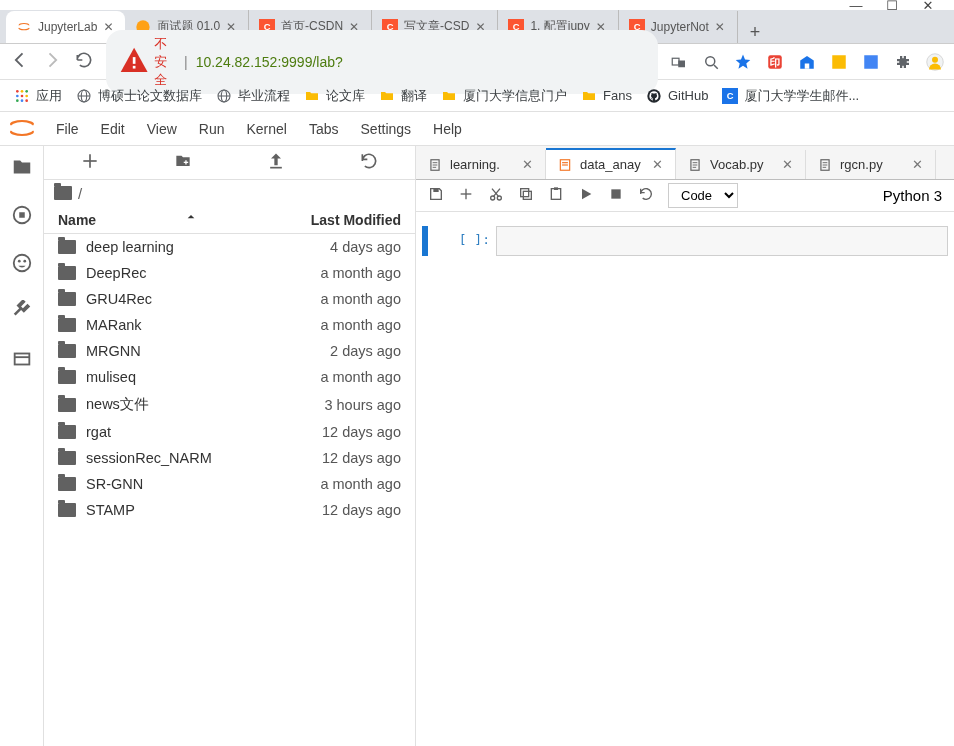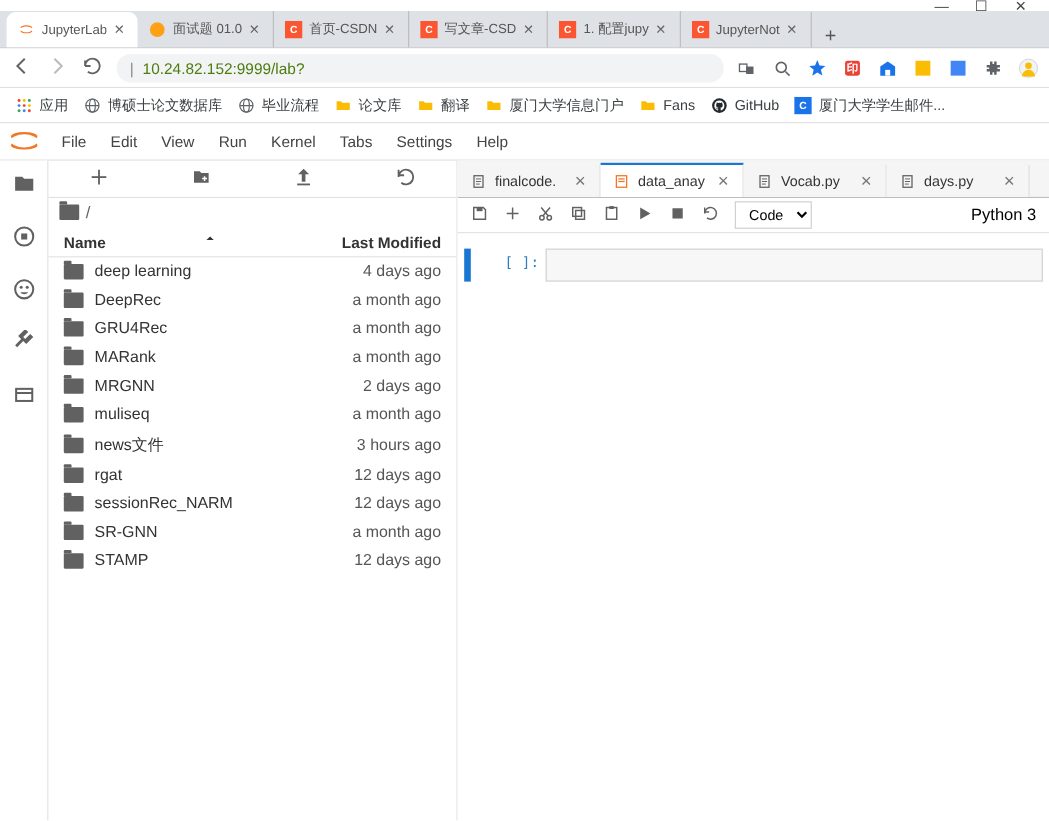--- a/index.html
+++ b/index.html
@@ -157,20 +157,28 @@
     <svg viewBox="0 0 24 24">
         <path d="M9 4l8 8-8 8" stroke="#bbb" stroke-width="2.2" fill="none"></path>
       </svg>
   </span>
   <span class="nav-btn">
     <svg viewBox="0 0 24 24">
         <path d="M4 12a8 8 0 1 1 3 6.2M4 12V6m0 6h6" stroke="#606367" stroke-width="2" fill="none"></path>
       </svg>
   </span>
   <div class="url-box">
+    <span class="warn">
+      <svg width="15" height="15" viewBox="0 0 24 24">
+          <path d="M12 2L2 20h20L12 2z" fill="#d93025"></path>
+          <rect x="11" y="9" width="2" height="5" fill="#fff"></rect>
+          <rect x="11" y="15.5" width="2" height="2" fill="#fff"></rect>
+        </svg>
+      <span>不安全</span>
+    </span>
     <span style="color:#888">|</span>
     <span class="url-text">10.24.82.152:9999/lab?</span>
   </div>
   <div class="addr-icons">
     <span class="ai">
         <svg viewBox="0 0 24 24">
           <rect x="3" y="7" width="9" height="9" fill="none" stroke="#5f6368" stroke-width="1.6"></rect>
           <rect x="11" y="10" width="9" height="9" fill="#5f6368"></rect>
         </svg>
       </span>
@@ -463,21 +471,21 @@
 
     <div class="work-area">
       <div class="doc-tabs" id="doctabs">
           <div class="doc-tab">
             <span class="dt-icon"><svg viewBox="0 0 24 24">
                 <rect x="5" y="3" width="14" height="18" fill="none" stroke="#616161" stroke-width="2"></rect>
                 <line x1="8" y1="8" x2="16" y2="8" stroke="#616161" stroke-width="1.5"></line>
                 <line x1="8" y1="12" x2="16" y2="12" stroke="#616161" stroke-width="1.5"></line>
                 <line x1="8" y1="16" x2="14" y2="16" stroke="#616161" stroke-width="1.5"></line>
               </svg></span>
-            <span class="dt-title">finalcode.</span>
+            <span class="dt-title">learning.</span>
             <span class="dt-close">✕</span>
           </div>
           <div class="doc-tab active">
             <span class="dt-icon"><svg viewBox="0 0 24 24">
                 <rect x="4" y="3" width="16" height="18" fill="none" stroke="#f37626" stroke-width="2"></rect>
                 <rect x="7" y="7" width="10" height="2" fill="#f37626"></rect>
                 <rect x="7" y="11" width="10" height="2" fill="#f37626"></rect>
               </svg></span>
             <span class="dt-title">data_anay</span>
             <span class="dt-close">✕</span>
@@ -492,21 +500,21 @@
             <span class="dt-title">Vocab.py</span>
             <span class="dt-close">✕</span>
           </div>
           <div class="doc-tab">
             <span class="dt-icon"><svg viewBox="0 0 24 24">
                 <rect x="5" y="3" width="14" height="18" fill="none" stroke="#616161" stroke-width="2"></rect>
                 <line x1="8" y1="8" x2="16" y2="8" stroke="#616161" stroke-width="1.5"></line>
                 <line x1="8" y1="12" x2="16" y2="12" stroke="#616161" stroke-width="1.5"></line>
                 <line x1="8" y1="16" x2="14" y2="16" stroke="#616161" stroke-width="1.5"></line>
               </svg></span>
-            <span class="dt-title">days.py</span>
+            <span class="dt-title">rgcn.py</span>
             <span class="dt-close">✕</span>
           </div>
         </div>
       <div class="nb-toolbar">
         <span class="nb-tbtn"><svg width="15" height="15" viewBox="0 0 24 24">
               <path d="M4 4h13l3 3v13H4z" fill="none" stroke="#616161" stroke-width="2"></path>
               <rect x="8" y="4" width="8" height="5" fill="#616161"></rect>
             </svg></span>
         <span class="nb-tbtn"><svg width="14" height="14" viewBox="0 0 24 24">
               <line x1="12" y1="4" x2="12" y2="20" stroke="#616161" stroke-width="2"></line>

